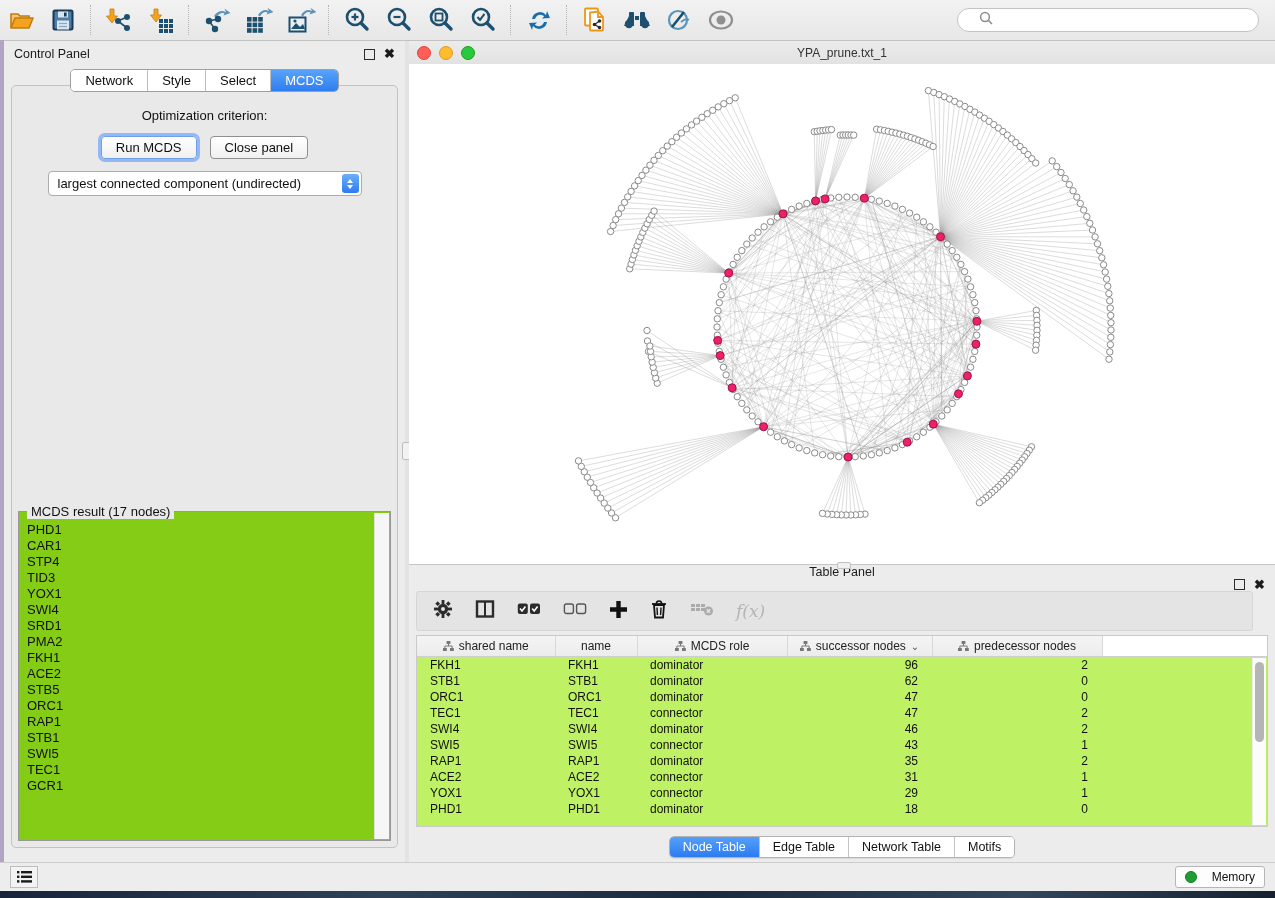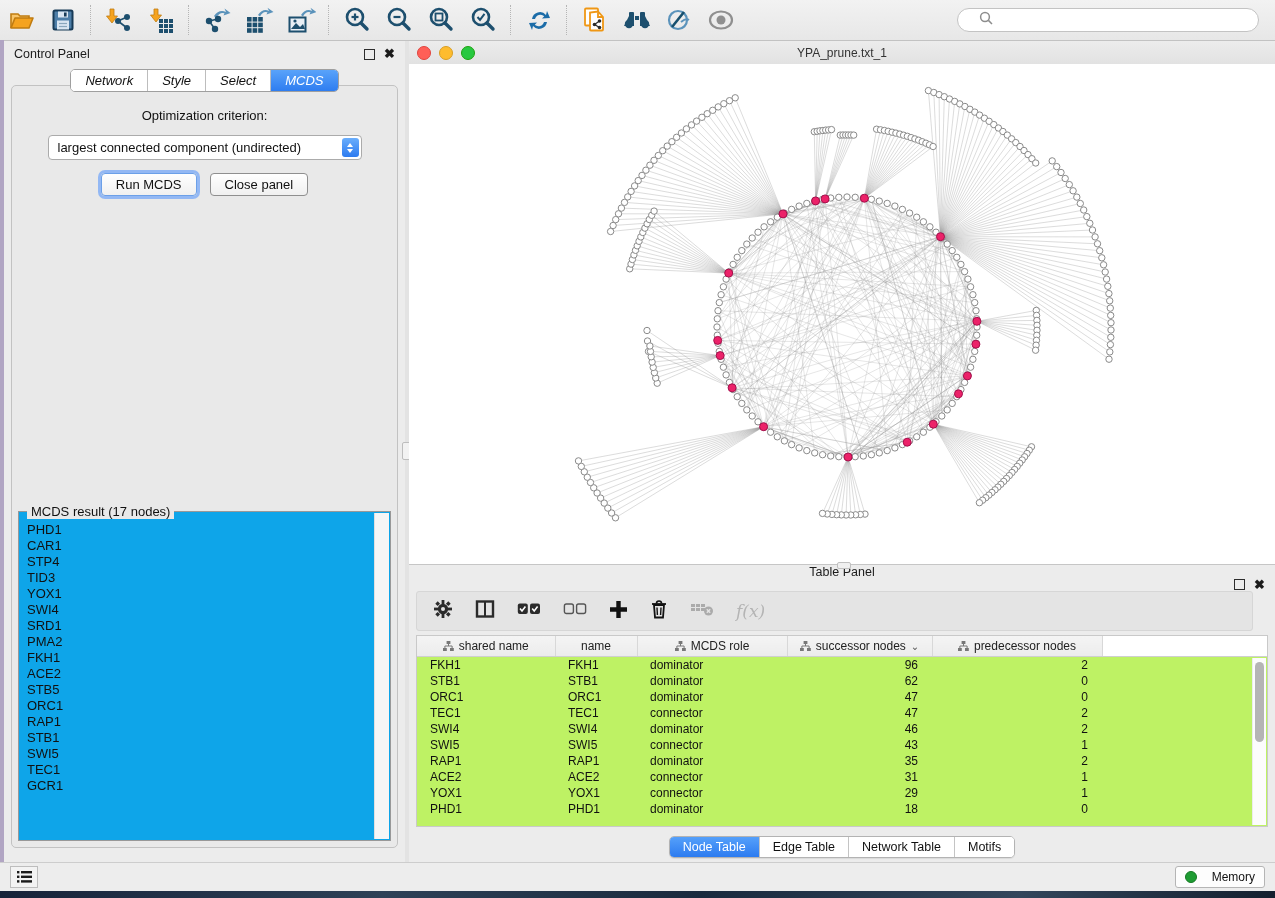--- a/index.html
+++ b/index.html
@@ -26,39 +26,39 @@
   #search-icon{position:relative;left:22px;width:0;}
   
   #control-panel{position:absolute;left:4px;top:41px;width:401px;height:821px;background:#ececec;}
   #cp-titlebar{height:26px;display:flex;align-items:center;padding:0 10px;}
   #cp-title{font-size:12.5px;color:#1b1b1b;}
   .panel-winbtns{margin-left:auto;display:flex;align-items:center;gap:9px;}
   .float-box{width:9px;height:9px;border:1.6px solid #2c2c2c;}
   .close-x{font-size:13px;font-weight:bold;color:#1b1b1b;line-height:10px;}
   #cp-tabs-row{display:flex;justify-content:center;position:relative;z-index:3;margin-top:2px;}
   .seg{display:flex;border:1px solid #9f9f9f;border-radius:5px;background:#fff;overflow:hidden;}
-  .seg .seg-tab{padding:3px 14px;font-size:13px;color:#111;border-right:1px solid #bdbdbd;background:#fff;font-style:italic;}
+  .seg .seg-tab{padding:3px 14px;font-size:13px;color:#111;border-right:1px solid #bdbdbd;background:#fff;}
   .seg .seg-tab:last-child{border-right:none;}
   .seg .seg-tab.active{background:linear-gradient(180deg,#59a3fa,#2e7df0);color:#fff;}
   #cp-body{position:absolute;left:7px;right:7px;top:44px;bottom:14px;
     background:#e9e9e9;border:1px solid #c2c2c2;border-radius:5px;}
   #opt-label{text-align:center;font-size:13px;color:#111;margin-top:22px;}
   #opt-select{margin:12px auto 0 auto;width:312px;height:23px;background:#fff;border:1px solid #ababab;
     border-radius:4px;display:flex;align-items:center;position:relative;}
   #opt-select-value{font-size:13px;color:#111;padding-left:9px;flex:1;white-space:nowrap;overflow:hidden;}
   #opt-spinner{width:17px;height:19px;margin-right:2px;border-radius:3px;
     background:linear-gradient(180deg,#6aaefc,#2d7bf0);display:flex;flex-direction:column;align-items:center;justify-content:center;gap:2px;}
   .car-up{width:0;height:0;border-left:3.5px solid transparent;border-right:3.5px solid transparent;border-bottom:4px solid #fff;}
   .car-dn{width:0;height:0;border-left:3.5px solid transparent;border-right:3.5px solid transparent;border-top:4px solid #fff;}
   #cp-buttons{display:flex;justify-content:center;gap:13px;margin-top:13px;}
   .cp-btn{font-size:13px;color:#111;background:linear-gradient(180deg,#ffffff,#f0f0f0);
     border:1px solid #8f8f8f;border-radius:4px;padding:3px 14px;}
   .cp-btn.focused{box-shadow:0 0 0 3px rgba(77,144,254,.55);border-color:#6ca0e8;}
   #mcds-group{position:absolute;left:6px;right:6px;top:425px;bottom:6px;
-    border:1px solid #989898;background:#0ea5e9;}
+    border:1px solid #989898;background:#84cc16;}
   #mcds-legend{position:absolute;top:-8px;left:8px;background:#e9e9e9;padding:0 4px;font-size:13px;color:#111;}
   #mcds-list{position:absolute;left:1px;top:10px;bottom:1px;right:15px;overflow:hidden;font-size:13px;color:#111;}
   #mcds-list .mcds-item{padding:0 0 0 7px;line-height:16px;}
   #mcds-scroll{position:absolute;top:1px;bottom:1px;right:1px;width:14px;background:#f6f6f6;border-left:1px solid #e0e0e0;}
   
   #v-splitter{position:absolute;left:405px;top:41px;width:4px;height:821px;background:#e3e3e3;}
   #v-handle{position:absolute;left:402px;top:442px;width:10px;height:16px;background:#f2f2f2;border:1px solid #bdbdbd;border-radius:2px;}
   
   #network-window{position:absolute;left:409px;top:41px;width:866px;height:523px;background:#fff;}
   #net-titlebar{height:23px;background:linear-gradient(180deg,#ececec,#e2e2e2);border-bottom:1px solid #c8c8c8;
@@ -283,30 +283,30 @@
   <div id="cp-tabs-row">
     <div class="seg" id="cp-tabs">
         <div class="seg-tab">Network</div>
         <div class="seg-tab">Style</div>
         <div class="seg-tab">Select</div>
         <div class="seg-tab active">MCDS</div>
       </div>
   </div>
   <div id="cp-body">
     <div id="opt-label">Optimization criterion:</div>
+    <div id="cp-buttons">
+      <button class="cp-btn focused">Run MCDS</button>
+      <button class="cp-btn">Close panel</button>
+    </div>
     <div id="opt-select">
       <span id="opt-select-value">largest connected component (undirected)</span>
       <span id="opt-spinner">
           <span class="car-up"></span>
           <span class="car-dn"></span>
         </span>
-    </div>
-    <div id="cp-buttons">
-      <button class="cp-btn focused">Run MCDS</button>
-      <button class="cp-btn">Close panel</button>
     </div>
     <div id="mcds-group">
       <span id="mcds-legend">MCDS result (17 nodes)</span>
       <div id="mcds-list">
           <div class="mcds-item">PHD1</div>
           <div class="mcds-item">CAR1</div>
           <div class="mcds-item">STP4</div>
           <div class="mcds-item">TID3</div>
           <div class="mcds-item">YOX1</div>
           <div class="mcds-item">SWI4</div>

